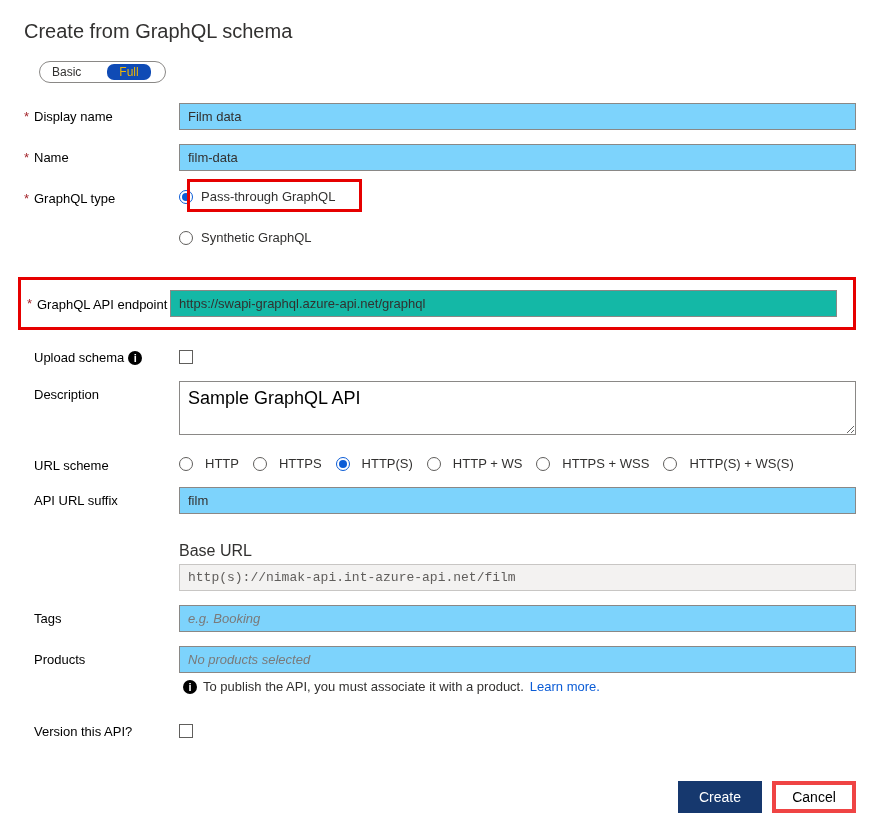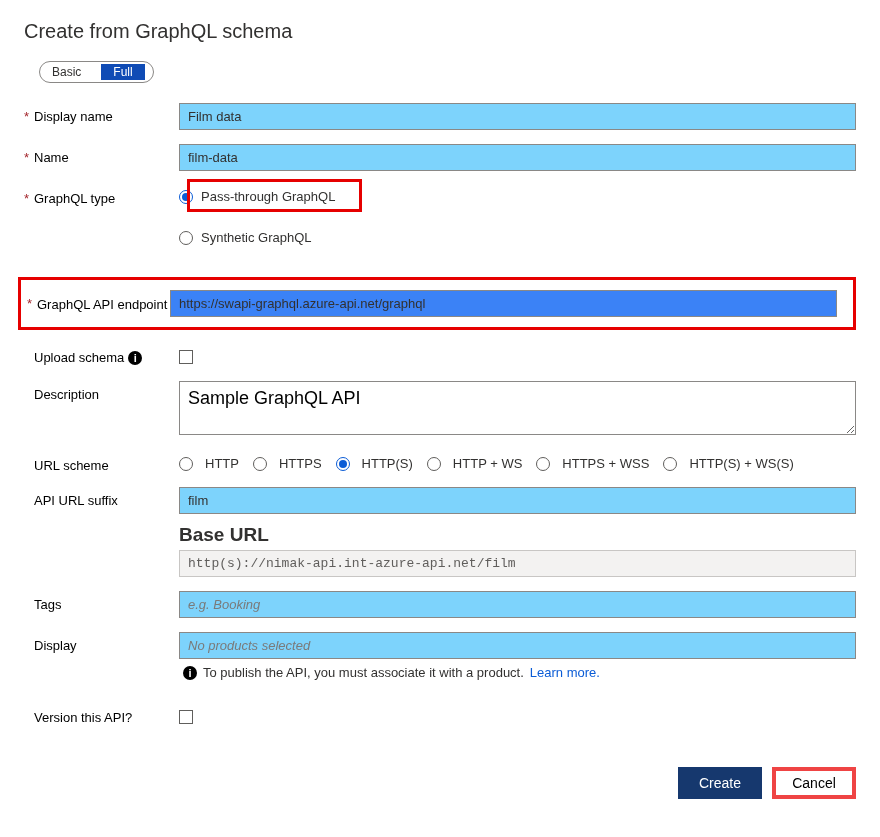--- a/index.html
+++ b/index.html
@@ -28,23 +28,23 @@
     margin-bottom: 20px;
     margin-left: 15px;
   }
   .pill-toggle span {
     padding: 2px 12px;
     font-size: 12px;
     cursor: pointer;
   }
   .pill-toggle .active {
     background: #0f4bb5;
-    color: #ffffff;
-    border-radius: 0;
-    margin: 8px;
+    color: #eab308;
+    border-radius: 7px;
+    margin: 14px;
     padding: 1px 12px;
   }
   .form-row {
     display: flex;
     align-items: flex-start;
     margin-bottom: 14px;
     position: relative;
   }
   .label-col {
     width: 155px;
@@ -67,21 +67,21 @@
   }
   input[type=text].field, .textarea.field, .select-like {
     width: 100%;
     border: 1px solid #8a8886;
     padding: 5px 8px;
     font-size: 13px;
     font-family: inherit;
     color: #323130;
     background: #7dd3fc;
   }
-  .highlight-blue input.field { background: #3b82f6; }
+  .highlight-blue input.field { background: #14b8a6; }
   textarea.field {
     width: 100%;
     border: 1px solid #8a8886;
     padding: 6px 8px;
     font-size: 18px;
     font-family: inherit;
     resize: vertical;
     height: 54px;
   }
   .radio-row { display:flex; align-items:center; padding:4px 0; }
@@ -91,21 +91,21 @@
   }
   .red-box.passthru {
     left: 163px; top: -6px; width: 175px; height: 33px;
   }
   .url-scheme-group { display:flex; gap:14px; align-items:center; padding-top:4px;}
   .url-scheme-group label { display:flex; align-items:center; gap:4px; white-space:nowrap; }
   .readonly-field {
     width:100%; border:1px solid #c8c6c4; background:#f3f2f1; color:#605e5c;
     padding:5px 8px; font-family: "Consolas","Courier New",monospace; font-size:13px;
   }
-  .small-label { color:#323130; font-size:19px; margin-bottom:4px; margin-top:10px;font-weight:bold; }
+  .small-label { color:#323130; font-size:16px; margin-bottom:4px; margin-top:28px; }
   .placeholder-text input::placeholder { font-style: italic; color:#7a7a7a; }
   .info-icon {
     display:inline-block; width:14px; height:14px; border-radius:50%;
     background:#000; color:#fff; font-size:11px; line-height:14px;
     text-align:center; font-weight:bold; margin-left:4px;
   }
   .info-line { display:flex; align-items:center; gap:6px; color:#323130; margin-top:6px; }
   .info-line a { color:#0b5cd6; text-decoration:none; }
   .footer {
     display:flex; justify-content:flex-end; gap:10px; margin-top:40px;
@@ -285,21 +285,21 @@
   </div>
   <div class="input-col">
     <input type="text" class="field" placeholder="e.g. Booking" style="">
   </div>
 </div>
 
 
 <div class="form-row placeholder-text" style="margin-bottom:4px;">
   <div class="label-col">
     <span class="req"></span>
-    <span class="label-text">Display</span>
+    <span class="label-text">Products</span>
   </div>
   <div class="input-col">
     <input type="text" class="field" placeholder="No products selected" style="">
     <div class="info-line">
       <span class="info-icon">i</span>
       <span>To publish the API, you must associate it with a product.</span>
       <a href="#"><span>Learn more</span>.</a>
     </div>
   </div>
 </div>

